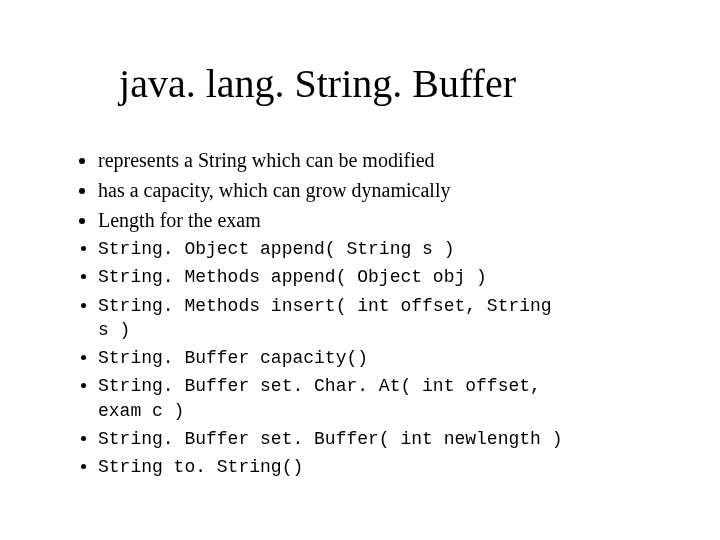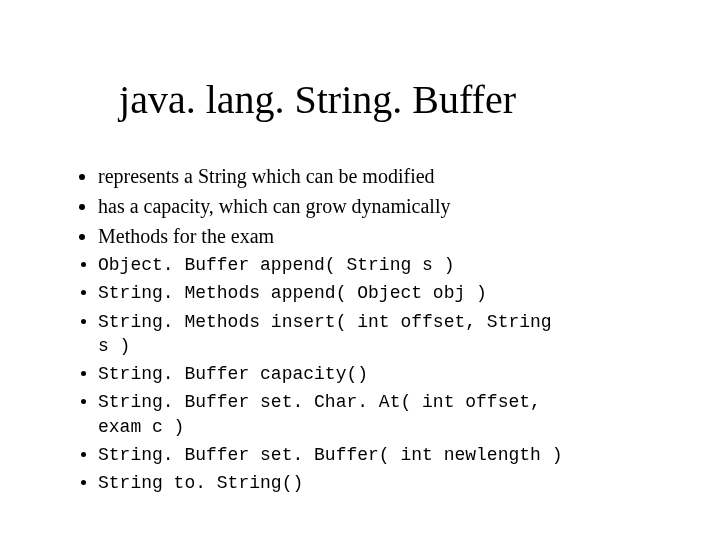--- a/index.html
+++ b/index.html
@@ -8,21 +8,21 @@
     width: 720px;
     height: 540px;
     background: #ffffff;
     font-family: "Times New Roman", Times, serif;
     color: #000000;
   }
   .slide {
     box-sizing: border-box;
     width: 635px;
     height: 540px;
-    padding: 76px 70px 40px 70px;
+    padding: 60px 70px 40px 70px;
   }
   .title {
     font-size: 40px;
     text-align: center;
     margin: 0 0 40px 0;
     font-weight: normal;
   }
   ul.main {
     list-style-type: disc;
     margin: 0;
@@ -44,22 +44,22 @@
   }
 </style>
 </head>
 <body>
 
 <div class="slide">
   <h1 class="title">java. lang. String. Buffer</h1>
   <ul class="main">
     <li class="big">represents a String which can be modified</li>
     <li class="big">has a capacity, which can grow dynamically</li>
-    <li class="big">Methods for the exam</li>
-    <li class="small">Object. Buffer append( String s )</li>
+    <li class="big">Length for the exam</li>
+    <li class="small">String. Object append( String s )</li>
     <li class="small">String. Methods append( Object obj )</li>
     <li class="small">String. Methods insert( int offset, String s )</li>
     <li class="small">String. Buffer capacity()</li>
     <li class="small">String. Buffer set. Char. At( int offset, exam c )</li>
     <li class="small">String. Buffer set. Buffer( int newlength )</li>
     <li class="small">String to. String()</li>
   </ul>
 </div>
 
 </body></html>

